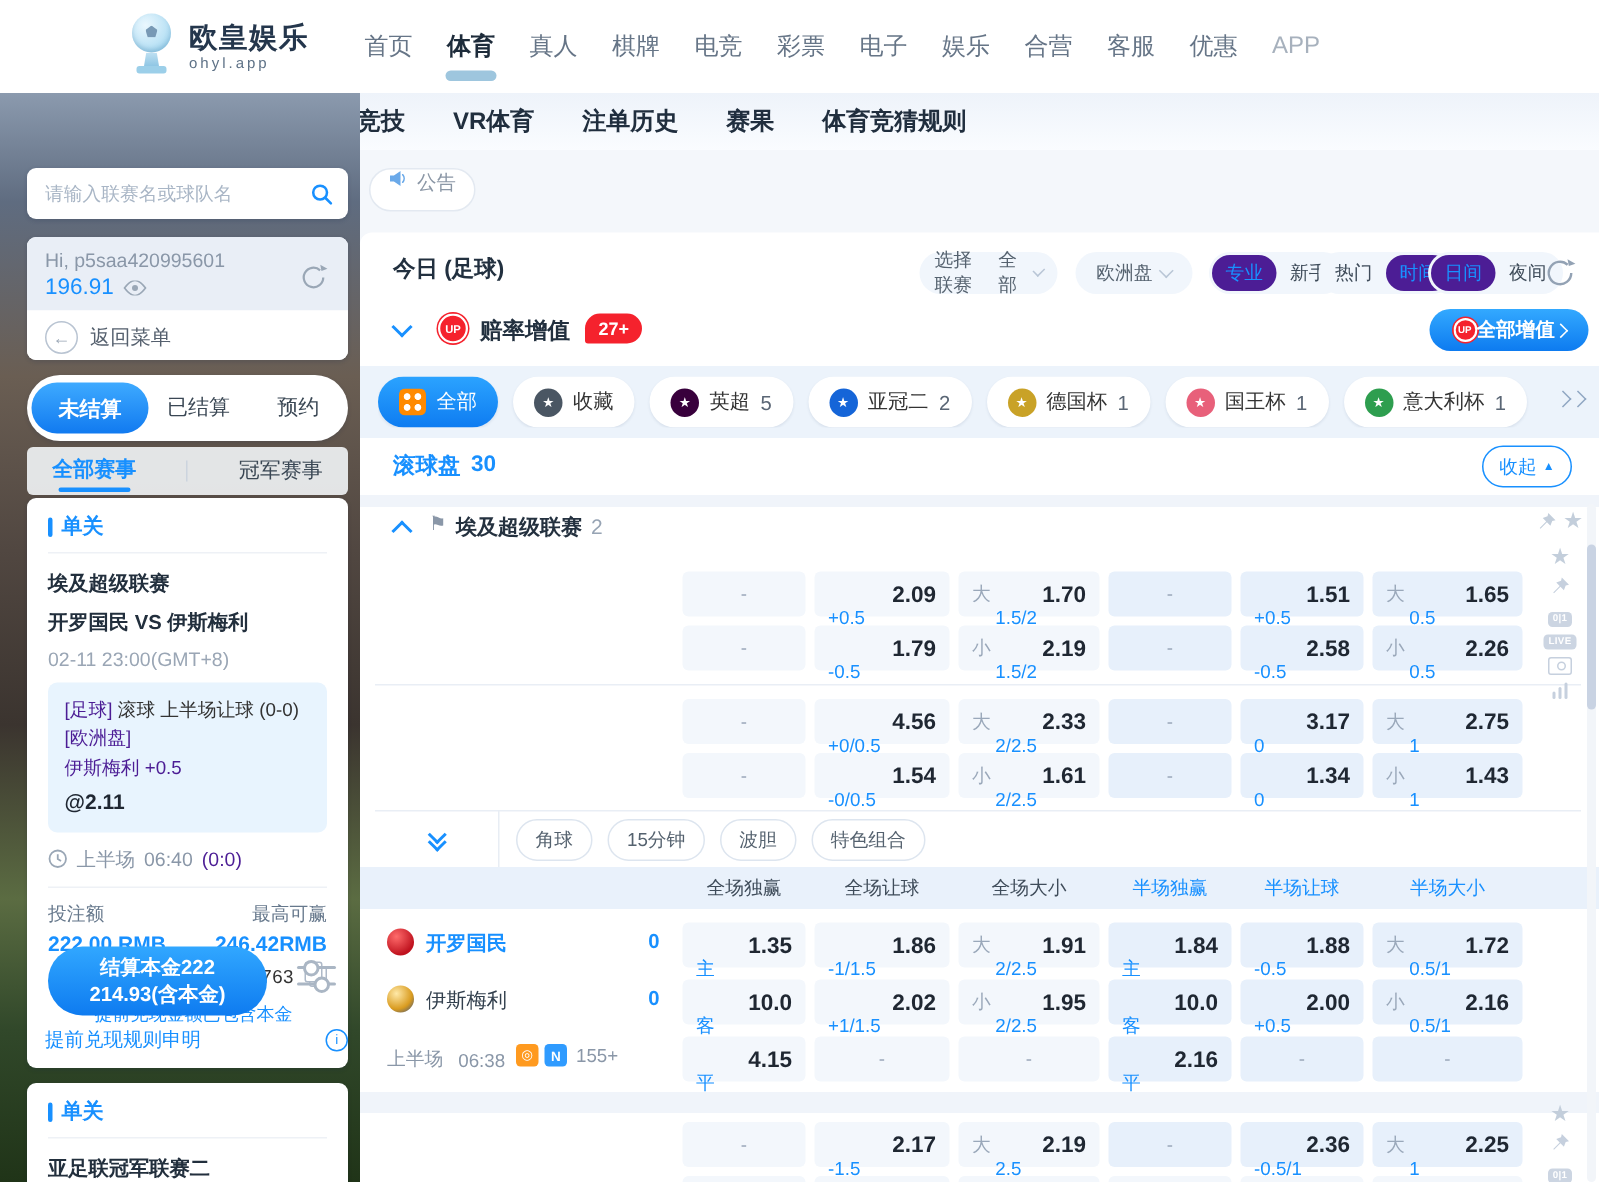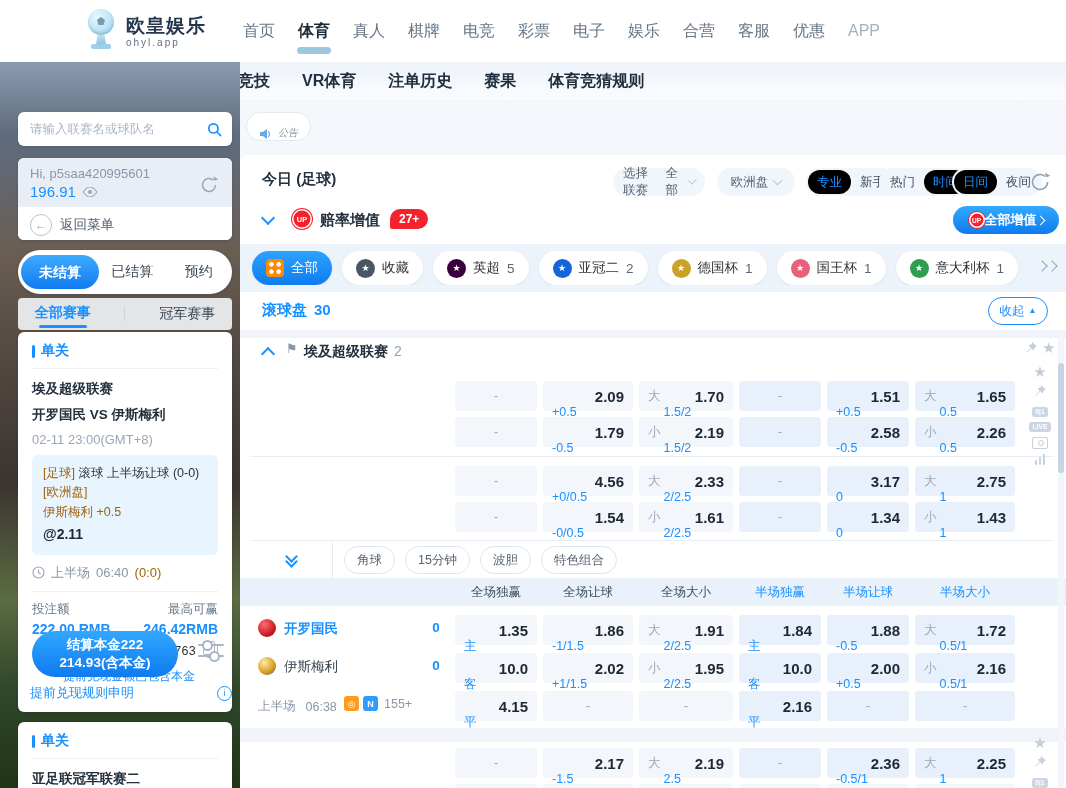--- a/index.html
+++ b/index.html
@@ -52,49 +52,49 @@
   #event-tabs .vd{width:1px;height:14px;background:#ccd4de;}
   #tab-champ-events{color:#3a4754;cursor:pointer;}
   #slip-card{top:332px;height:380px;padding:0 14px;box-sizing:border-box;}
   .dankuan{display:flex;align-items:center;gap:6px;padding:10px 0 8px;border-bottom:1px solid #eef1f6;}
   .dankuan .bar{width:3px;height:13px;background:#1890ff;border-radius:2px;}
   .dankuan .txt{font-size:14px;font-weight:bold;color:#1890ff;}
   #slip-league{font-size:13.5px;font-weight:bold;color:#222f3d;margin-top:11px;}
   #slip-match{font-size:13.5px;font-weight:bold;color:#222f3d;margin-top:8px;}
   #slip-time{font-size:13px;color:#9aa6b5;margin-top:8px;}
   #slip-box{background:#e8f4fe;border-radius:6px;padding:9px 11px;margin-top:8px;font-size:12.5px;line-height:1.55;}
-  .blue{color:#a16207;}
+  .blue{color:#4c1d95;}
   .dk{color:#333;}
   #slip-odds{font-size:14px;font-weight:bold;color:#1f2732;margin-top:2px;}
   #slip-status{display:flex;align-items:center;gap:6px;margin-top:9px;padding-bottom:9px;font-size:13px;color:#8a97a8;border-bottom:1px solid #eef1f6;}
   #stake-grid{display:flex;justify-content:space-between;margin-top:9px;font-size:12.5px;color:#66788c;}
   #stake-vals{display:flex;justify-content:space-between;margin-top:3px;font-size:14px;font-weight:bold;color:#1890ff;}
   #ticket-row{display:flex;align-items:center;margin-top:6px;font-size:12.5px;color:#66788c;gap:10px;}
   #ticket-no{color:#333;letter-spacing:.3px;flex:1;text-align:right;}
   .copy-ic{position:relative;width:10px;height:12px;border:1px solid #aeb9c8;border-radius:2px;background:#fff;}
   .copy-ic:after{content:"";position:absolute;left:-4px;top:-4px;width:10px;height:12px;border:1px solid #aeb9c8;border-radius:2px;background:#fff;}
   #cash-note{font-size:12px;color:#1890ff;text-align:center;margin-top:8px;}
   #cashout-btn{position:absolute;left:14px;top:299px;width:146px;height:46px;border-radius:23px;background:linear-gradient(180deg,#31a7ff,#0e7bf0);color:#fff;font-weight:bold;font-size:13.5px;display:flex;flex-direction:column;align-items:center;justify-content:center;line-height:1.35;cursor:pointer;}
   #slider-ic{position:absolute;right:8px;top:308px;width:26px;height:22px;}
   #slider-ic .ln{position:absolute;left:0;right:0;height:2px;background:#aab6c4;border-radius:1px;}
   #slider-ic .kn{position:absolute;width:7px;height:7px;border:2px solid #aab6c4;border-radius:50%;background:#fff;}
   #rules-link{position:absolute;left:12px;right:0;top:352px;text-align:center;font-size:13px;color:#1890ff;display:flex;align-items:center;justify-content:space-between;gap:5px;}
   .info-ic{width:13px;height:13px;border:1px solid #1890ff;border-radius:50%;font-size:9px;display:inline-flex;align-items:center;justify-content:center;font-style:normal;}
   #slip2-card{top:722px;height:80px;padding:0 14px;box-sizing:border-box;}
   #slip2-league{font-size:13.5px;font-weight:bold;color:#222f3d;margin-top:11px;}
   
   #main-bg{position:absolute;left:240px;top:100px;width:826px;height:688px;background:#f4f7fb;}
-  #announce{position:absolute;left:246px;top:112px;height:27px;padding:0 12px;border:1px solid #e3e9f1;border-radius:15px;background:#fff;display:flex;align-items:flex-end;gap:6px;font-size:10px;color:#8b97a6;font-style:italic;}
+  #announce{position:absolute;left:246px;top:112px;height:27px;padding:0 12px;border:1px solid #e3e9f1;border-radius:15px;background:#fff;display:flex;align-items:flex-start;gap:6px;font-size:13px;color:#8b97a6;}
   #panel{position:absolute;left:240px;top:155px;width:826px;height:633px;background:#fff;border-radius:8px 0 0 0;}
   #main-title{position:absolute;left:262px;top:170px;font-size:15px;font-weight:bold;color:#22303f;}
   .fpill{position:absolute;top:168px;height:28px;background:#f1f6fc;border-radius:14px;display:flex;align-items:center;justify-content:center;gap:6px;font-size:12.5px;color:#55626f;box-sizing:border-box;padding:0 10px;cursor:pointer;}
   .chev{display:inline-block;width:6px;height:6px;border-right:1.7px solid #b9c6d6;border-bottom:1.7px solid #b9c6d6;transform:rotate(45deg);margin-top:-3px;}
   .tgl{position:absolute;top:168px;height:28px;background:#f1f6fc;border-radius:14px;display:flex;align-items:center;padding:0 2px;box-sizing:border-box;}
   .tgl .chip{height:24px;line-height:24px;padding:0 9px;border-radius:12px;font-size:12.5px;color:#3f4c5a;cursor:pointer;white-space:nowrap;}
-  .tgl .chip.active{background:#000000;color:#1890ff;}
+  .tgl .chip.active{background:#4c1d95;color:#1890ff;}
   #refresh-main{position:absolute;left:1028px;top:170px;}
   
   .bchev{display:inline-block;width:8px;height:8px;border-right:2.2px solid #1890ff;border-bottom:2.2px solid #1890ff;transform:rotate(45deg);}
   #promo-chev{position:absolute;left:263px;top:213px;}
   .up-disc{width:20px;height:20px;border-radius:50%;background:#f5222d;color:#fff;font-size:7.5px;font-weight:bold;display:flex;align-items:center;justify-content:center;box-shadow:inset 0 0 0 1.5px #fff,0 0 0 1px #f5222d;}
   #promo-up{position:absolute;left:292px;top:209px;}
   #promo-label{position:absolute;left:320px;top:211px;font-size:15px;font-weight:bold;color:#22303f;}
   #promo-badge{position:absolute;left:390px;top:209px;height:20px;border-radius:10px 10px 10px 2px;background:#f5222d;color:#fff;font-size:12px;font-weight:bold;padding:0 9px;display:flex;align-items:center;}
   #promo-all{position:absolute;left:953px;top:206px;width:106px;height:28px;border-radius:15px;background:linear-gradient(180deg,#33a9ff,#0d7bf0);display:flex;align-items:center;justify-content:center;gap:0;color:#fff;font-size:13px;font-weight:bold;cursor:pointer;}
   #promo-all .up-disc{width:16px;height:16px;font-size:6.5px;}

